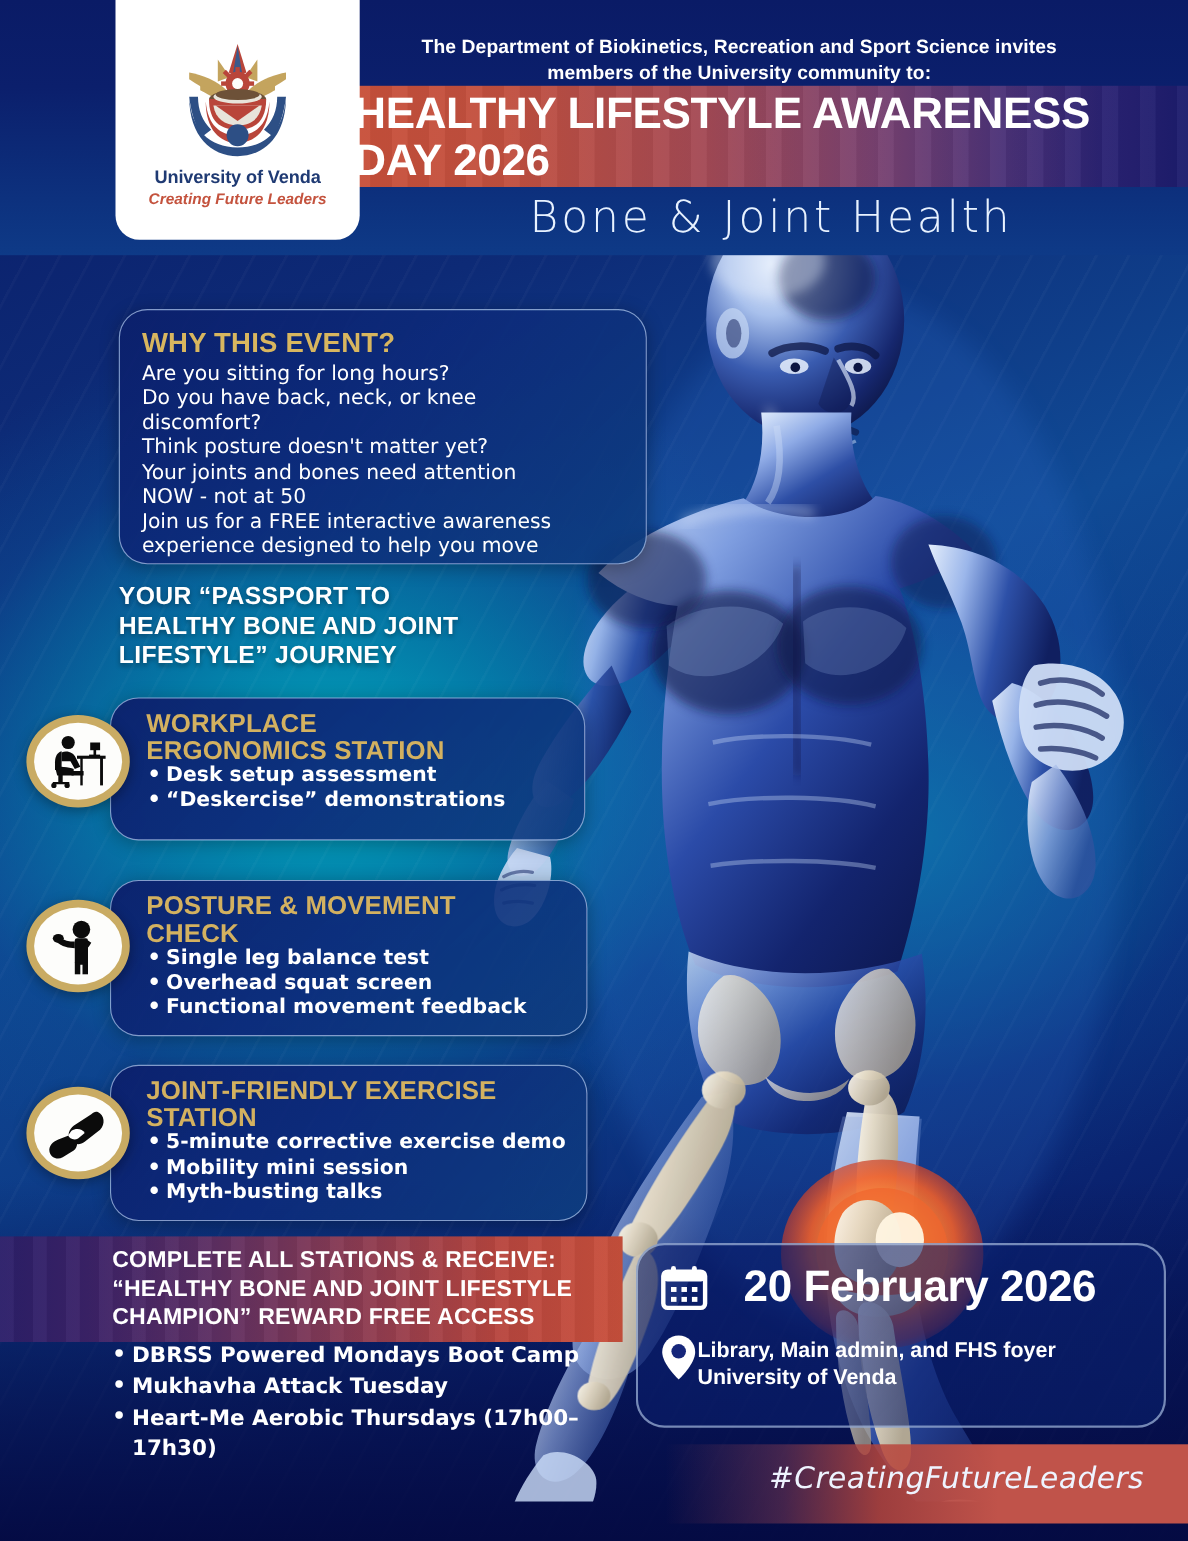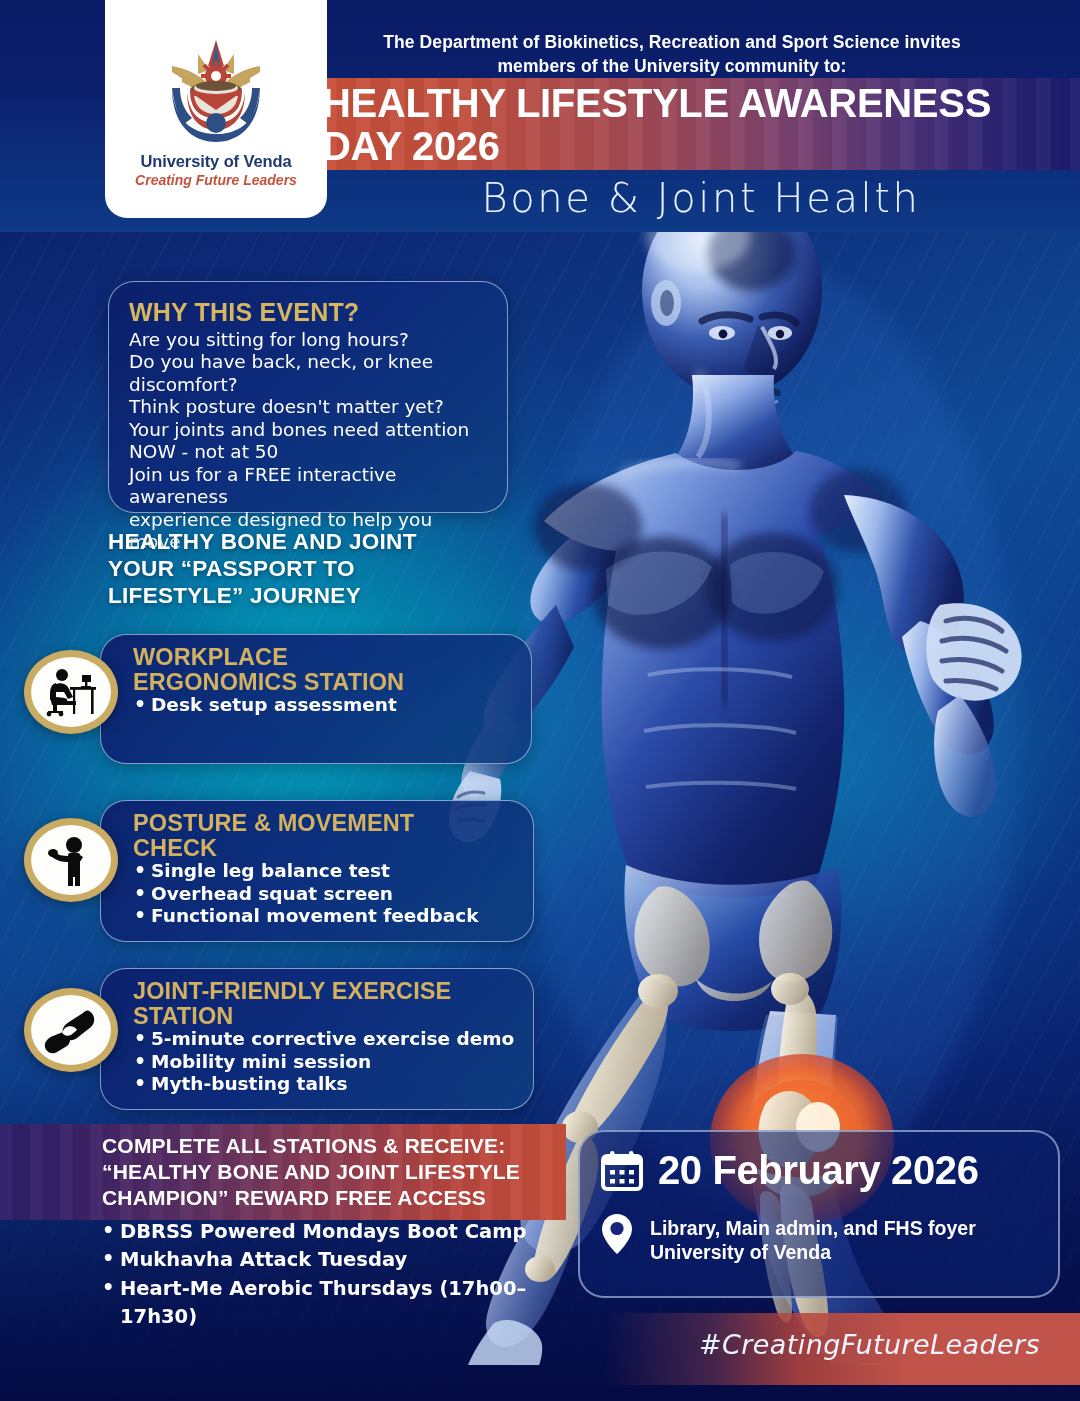--- a/index.html
+++ b/index.html
@@ -91,21 +91,21 @@
   }
 
   
   .card{
     position:absolute; z-index:4;
     border:1.6px solid rgba(176,200,235,0.72);
     border-radius:26px;
     background:linear-gradient(135deg, rgba(12,32,108,0.95) 0%, rgba(13,42,122,0.93) 45%, rgba(14,62,128,0.88) 100%);
     box-shadow:0 3px 16px rgba(0,0,0,0.28);
   }
-  .why-card{ left:108px; top:281px; width:400px; height:232px; padding:16px 32px 12px 20px; }
+  .why-card{ left:108px; top:281px; width:480px; height:232px; padding:16px 32px 12px 20px; }
   .why-title{ color:#d8b65f; font-size:25px; font-weight:bold; letter-spacing:0.2px; margin-bottom:2px; }
   .why-line{ color:#ffffff; font-size:18.5px; font-weight:500; line-height:1.215; font-family:"DejaVu Sans", sans-serif; }
 
   .passport{
     position:absolute; left:108px; top:528px; width:440px; z-index:4;
     color:#ffffff; font-size:22.5px; font-weight:bold; line-height:1.21; letter-spacing:0.3px;
     text-shadow:0 2px 5px rgba(0,0,0,0.35);
   }
 
   .station{
@@ -156,23 +156,23 @@
     position:relative; padding-left:20px; font-family:"DejaVu Sans", sans-serif;
   }
   .perks li:before{ content:"•"; position:absolute; left:2px; top:-1px; }
 
   
   .dv-box{
     position:absolute; left:578px; top:1130px; width:482px; height:168px; z-index:5;
     border:2px solid rgba(186,206,236,0.62); border-radius:26px;
     background:linear-gradient(135deg, rgba(10,28,105,0.62) 0%, rgba(10,34,112,0.55) 100%);
   }
-  .dv-date-row{ position:absolute; left:600px; top:1148px; z-index:7; display:flex; align-items:center; gap:14px; }
+  .dv-date-row{ position:absolute; left:600px; top:1148px; z-index:7; display:flex; align-items:center; gap:32px; }
   .dv-date{ color:#ffffff; font-size:40px; font-weight:bold; letter-spacing:-0.4px; }
-  .dv-loc-row{ position:absolute; left:600px; top:1212px; z-index:7; display:flex; align-items:flex-start; gap:16px; }
+  .dv-loc-row{ position:absolute; left:600px; top:1212px; z-index:7; display:flex; align-items:flex-start; gap:0; }
   .dv-loc{ color:#ffffff; font-size:19.5px; font-weight:bold; line-height:1.24; padding-top:4px; }
 
   
   .footer-band{
     position:absolute; left:0; top:1313px; width:1080px; height:72px; z-index:3;
     background:linear-gradient(90deg, rgba(10,18,90,0) 0%, rgba(10,18,90,0) 56%, rgba(120,55,80,0.55) 66%, rgba(183,70,60,0.85) 74%, #c0534a 84%, #c0534a 100%);
   }
   .footer-tag{
     position:absolute; right:40px; top:1329px; z-index:7;
     color:#eef4ff; font-size:27px; font-style:italic; font-weight:500;
@@ -474,22 +474,22 @@
     <div class="why-line">Do you have back, neck, or knee</div>
     <div class="why-line">discomfort?</div>
     <div class="why-line">Think posture doesn't matter yet?</div>
     <div class="why-line">Your joints and bones need attention</div>
     <div class="why-line">NOW - not at 50</div>
     <div class="why-line">Join us for a FREE interactive awareness</div>
     <div class="why-line">experience designed to help you move</div>
   </div>
 
   <div class="passport">
+    <div>YOUR “PASSPORT TO</div>
     <div>HEALTHY BONE AND JOINT</div>
-    <div>YOUR “PASSPORT TO</div>
     <div>LIFESTYLE” JOURNEY</div>
   </div>
 
   <div class="badge b1">
     <svg width="56" height="50" viewBox="0 0 56 50">
       <circle cx="19" cy="8" r="6" fill="#0b0b0b"></circle>
       <path d="M13,16 C9,17 7,21 7,26 L7,33 L13,33 L13,26 Z" fill="#0b0b0b"></path>
       <path d="M13,17 C18,15 24,17 26,22 L30,30 L25,32 L21,25 L13,25 Z" fill="#0b0b0b"></path>
       <path d="M7,30 C10,30 20,30 24,32 L24,38 L9,38 Z" fill="#0b0b0b"></path>
       <path d="M22,34 L33,34 L33,38 L22,38 Z" fill="#0b0b0b"></path>
@@ -505,20 +505,21 @@
       <rect x="38" y="19" width="10" height="2" fill="#0b0b0b"></rect>
     </svg>
   </div>
   <div class="card station st1">
     <div class="st-title">
       <div>WORKPLACE</div>
       <div>ERGONOMICS STATION</div>
     </div>
     <ul class="st-list">
       <li>Desk setup assessment</li>
+      <li>“Deskercise” demonstrations</li>
     </ul>
   </div>
 
   <div class="badge b2">
     <svg width="50" height="52" viewBox="0 0 50 52">
       <circle cx="28" cy="11" r="8" fill="#0b0b0b"></circle>
       <rect x="22" y="19" width="12" height="24" rx="2" fill="#0b0b0b"></rect>
       <rect x="22" y="41" width="5" height="11" fill="#0b0b0b"></rect>
       <rect x="29" y="41" width="5" height="11" fill="#0b0b0b"></rect>
       <path d="M22,22 C17,22 12,21 8,18 L5,22 C10,27 17,28 22,28 Z" fill="#0b0b0b"></path>

